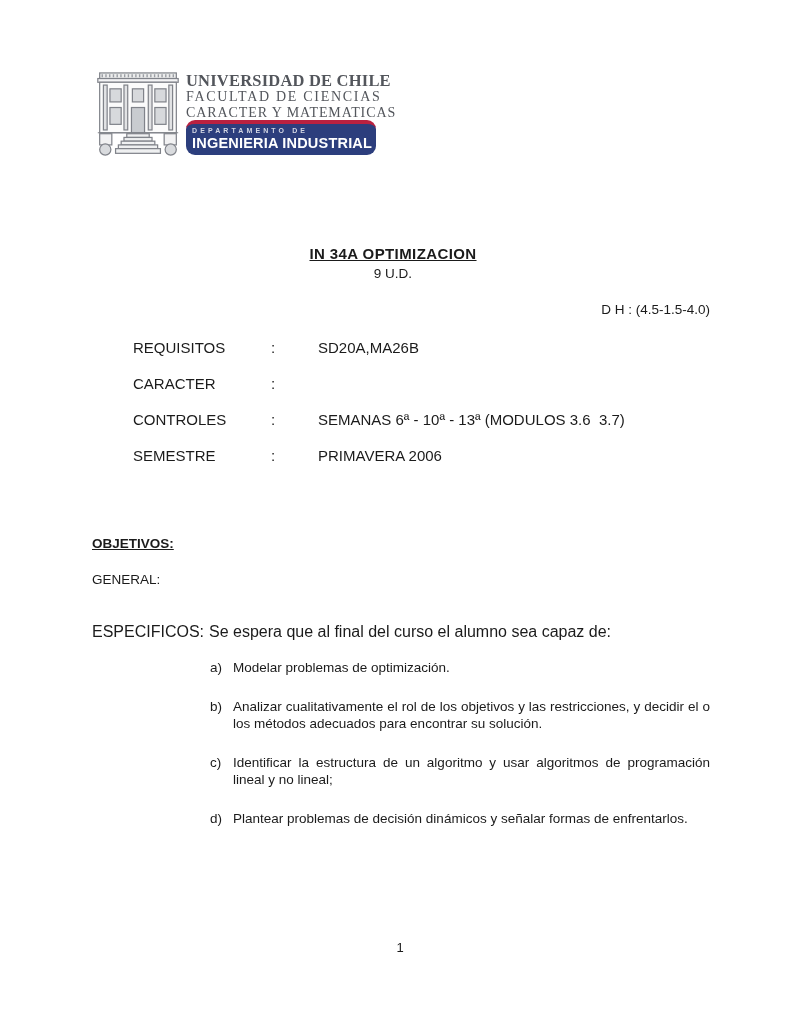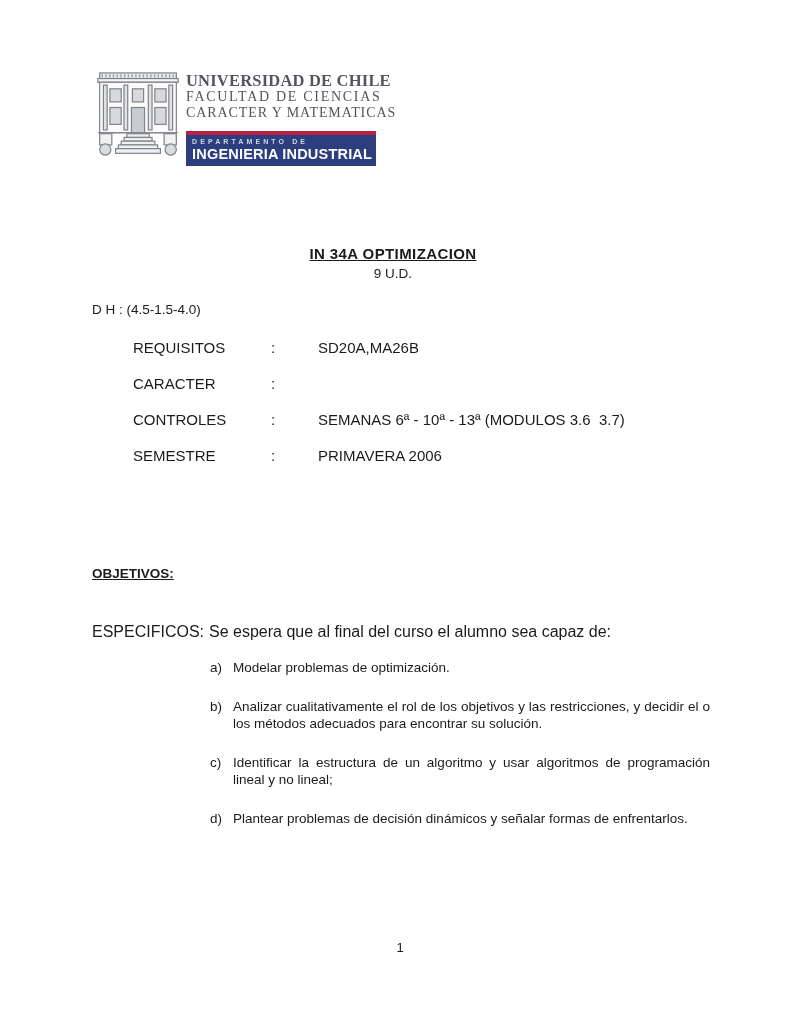--- a/index.html
+++ b/index.html
@@ -11,37 +11,37 @@
   .page{position:absolute;inset:0;}
 
   
   .logo-block{position:absolute;left:95px;top:70px;display:flex;align-items:flex-start;}
   .building{width:86px;height:90px;margin-right:5px;flex:0 0 auto;}
   .logo-text{padding-top:2px;width:192px;}
   .uni-line{font-family:"Liberation Serif","DejaVu Serif",serif;color:#53565c;white-space:nowrap;}
   .uni-l1{font-size:16.5px;letter-spacing:0.2px;line-height:17px;font-weight:bold;}
   .uni-l2{font-size:14px;letter-spacing:1.7px;line-height:15.5px;}
   .uni-l3{font-size:14px;letter-spacing:0.9px;line-height:15.5px;}
-  .banner{margin-top:11px;border-top:4px solid #b92140;background:#2c3e7d;padding:2px 6px 3px;width:178px;}
+  .banner{margin-top:0;border-top:4px solid #b92140;background:#2c3e7d;padding:2px 6px 3px;width:178px;border-radius:9px;}
   .dept-label{font-size:7px;font-weight:bold;color:#d3d6e3;letter-spacing:3.1px;line-height:9px;white-space:nowrap;}
   .dept-name{font-size:14.5px;font-weight:bold;color:#ffffff;letter-spacing:0.2px;line-height:17px;white-space:nowrap;}
 
   
   .title-block{position:absolute;left:84px;top:246px;width:618px;text-align:center;}
   .course-title{font-size:15px;font-weight:bold;text-decoration:underline;letter-spacing:0.4px;line-height:16px;}
   .credits{font-size:13.5px;margin-top:5px;line-height:14px;}
-  .dh-line{position:absolute;left:92px;top:303px;width:618px;font-size:13.5px;line-height:14px;}
+  .dh-line{position:absolute;left:92px;top:303px;width:618px;text-align:right;font-size:13.5px;line-height:14px;}
 
   
   .info-table{position:absolute;left:92px;top:341px;width:618px;font-size:15px;margin-left:41px;}
   .info-row{display:grid;grid-template-columns:138px 47px 1fr;line-height:14px;margin-bottom:22px;}
   .info-value{white-space:pre-wrap;}
 
   
-  .objectives-heading{position:absolute;left:92px;top:567px;font-size:13.5px;font-weight:bold;text-decoration:underline;line-height:14px;}
+  .objectives-heading{position:absolute;left:92px;top:537px;font-size:13.5px;font-weight:bold;text-decoration:underline;line-height:14px;}
   .general-row{position:absolute;left:92px;top:571px;width:618px;display:grid;grid-template-columns:117px 1fr;font-size:13.5px;line-height:18px;}
   .general-text{text-align:justify;}
   .specific-row{position:absolute;left:92px;top:623px;width:618px;display:grid;grid-template-columns:117px 1fr;font-size:16px;line-height:18px;}
   .obj-list{position:absolute;left:210px;top:659px;width:500px;font-size:13.5px;}
   .obj-item{display:grid;grid-template-columns:23px 1fr;line-height:17.5px;margin-bottom:21px;}
   .obj-text{text-align:justify;}
 
   
   .footer{position:absolute;left:0;top:941px;width:800px;text-align:center;font-size:13px;line-height:14px;}
 </style>
@@ -114,20 +114,21 @@
     <div class="info-row">
       <span class="info-label">SEMESTRE</span>
       <span class="info-sep">:</span>
       <span class="info-value">PRIMAVERA 2006</span>
     </div>
   </div>
 
   <div class="objectives-heading">OBJETIVOS:</div>
 
   <div class="general-row">
+    <span class="obj-label">GENERAL:</span>
   </div>
 
   <div class="specific-row">
     <span class="obj-label">ESPECIFICOS:</span>
     <span class="specific-intro">Se espera que al final del curso el alumno sea capaz de:</span>
   </div>
 
   <div class="obj-list">
     <div class="obj-item">
       <span class="obj-marker">a)</span>

